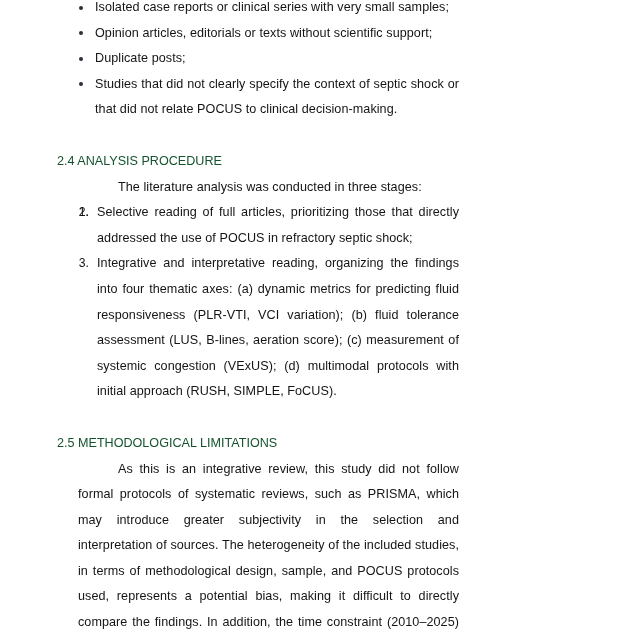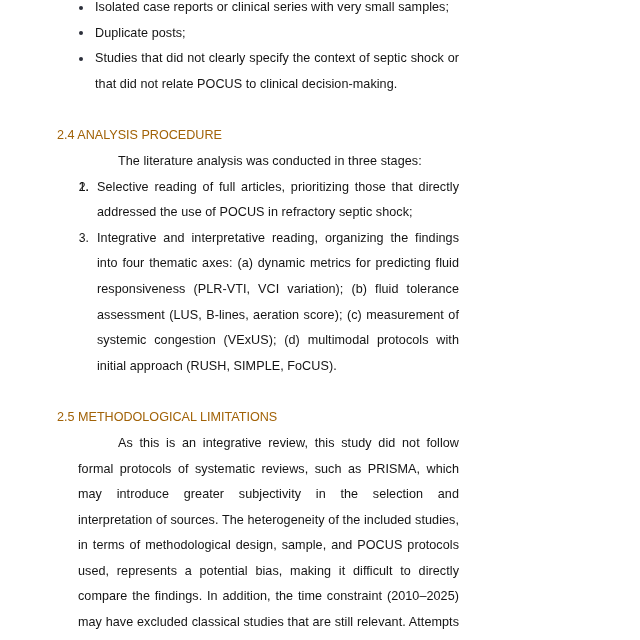--- a/index.html
+++ b/index.html
@@ -66,21 +66,21 @@
 
   
   .clip-top {
     margin-top: -5px;
   }
 
   
   .section-heading {
     font-size: 12.6px;
     line-height: 25.6px;
-    color: #a16207;
+    color: #14532d;
     margin: 0;
     font-weight: normal;
     white-space: pre;
   }
 
   
   .para {
     margin: 0;
     text-align: justify;
     text-justify: inter-word;
@@ -132,20 +132,24 @@
 
 <div class="page">
 
   <ul class="bullet-list clip-top">
     <li class="bullet-item txt">
       <span class="dot"></span>
       <span>Isolated case reports or clinical series with very small samples;</span>
     </li>
     <li class="bullet-item txt">
       <span class="dot"></span>
+      <span>Opinion articles, editorials or texts without scientific support;</span>
+    </li>
+    <li class="bullet-item txt">
+      <span class="dot"></span>
       <span>Duplicate posts;</span>
     </li>
     <li class="bullet-item txt wrap">
       <span class="dot"></span>
       <span class="line-body">Studies that did not clearly specify the context of septic shock or that did not relate POCUS to clinical decision-making.</span>
     </li>
   </ul>
 
   <div class="gap-lg"></div>
 

